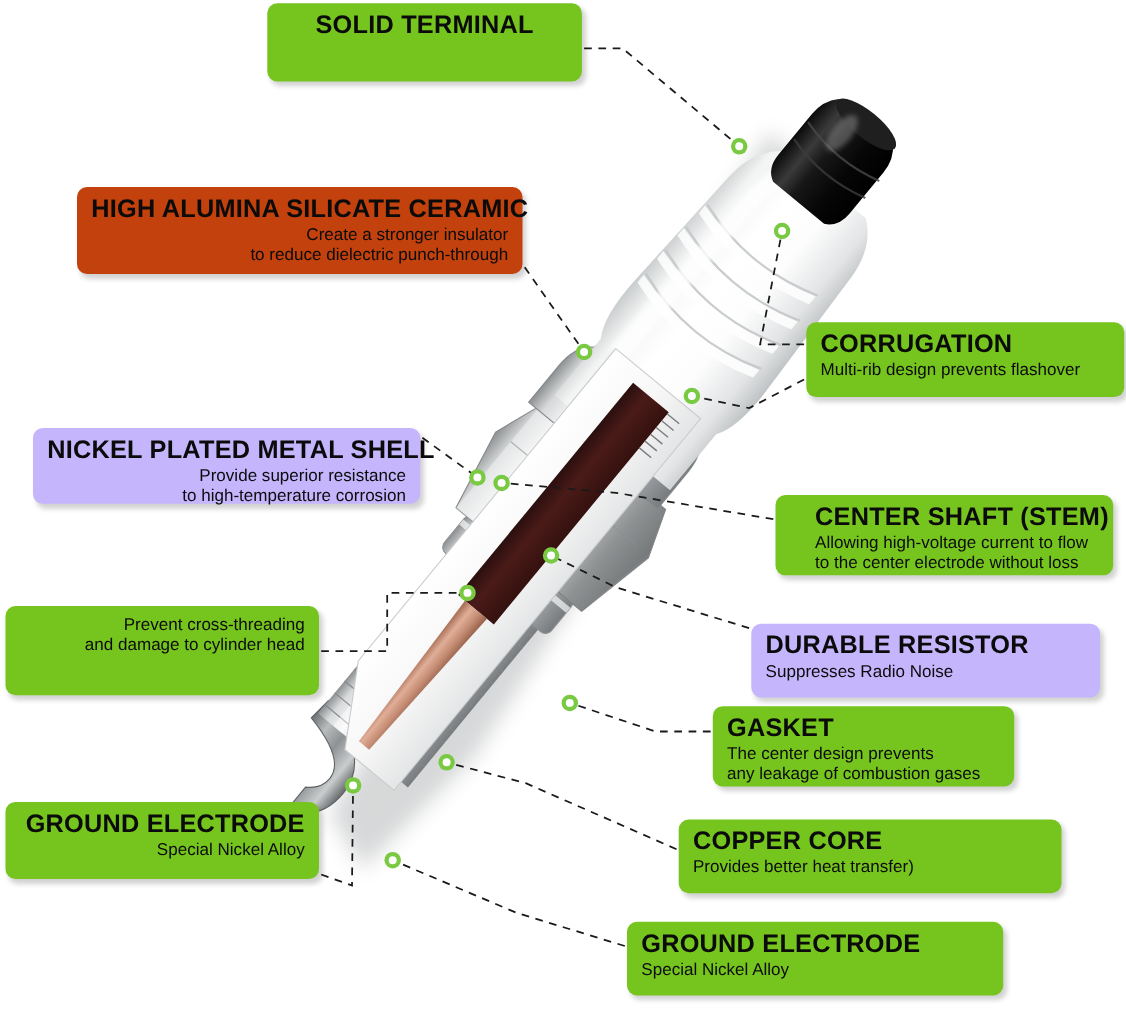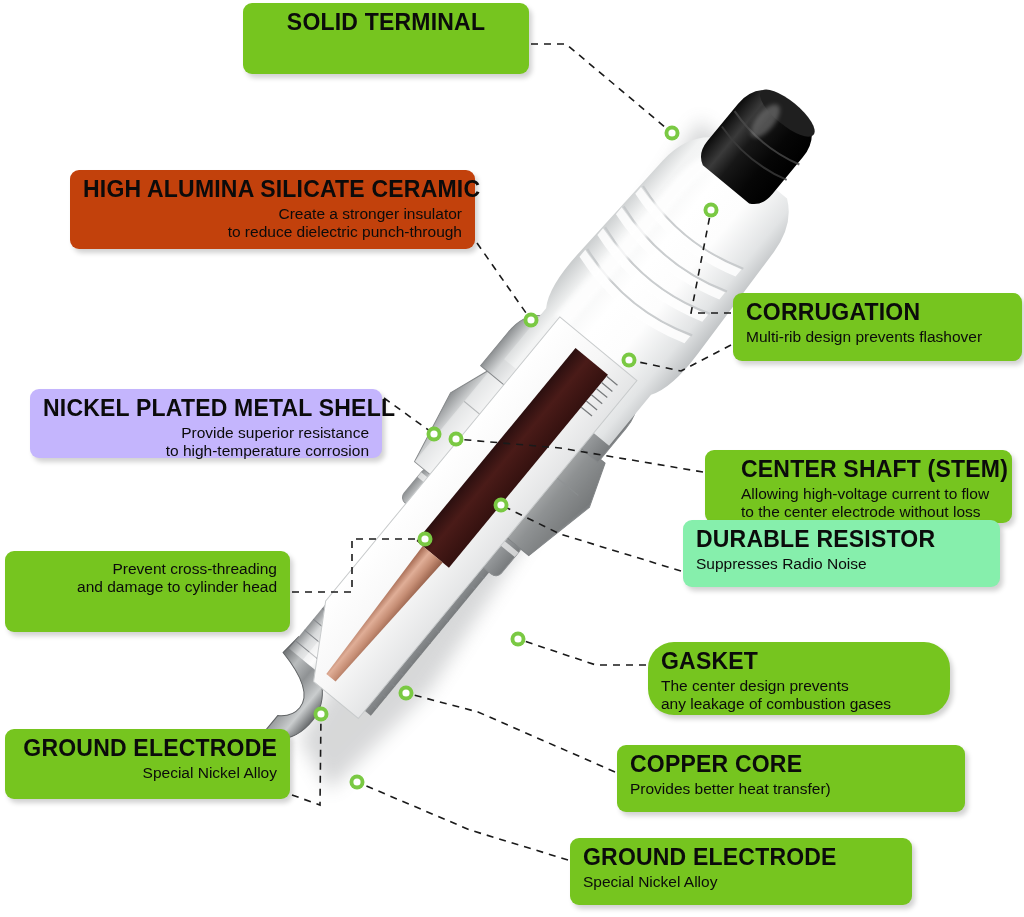--- a/index.html
+++ b/index.html
@@ -286,29 +286,29 @@
       <div class="callout t-right" style="left: 30px; top: 365px; width: 352px; height: 69px; background: #c4b5fd; margin-top: 24px;">
         <div class="title">NICKEL PLATED METAL SHELL</div>
         <div class="sub">Provide superior resistance
 to high-temperature corrosion</div>
       </div>
       <div class="callout t-left" style="left: 705px; top: 450px; width: 307px; height: 73px; background: rgb(118, 197, 31); padding-left: 36px;">
         <div class="title">CENTER SHAFT (STEM)</div>
         <div class="sub">Allowing high-voltage current to flow
 to the center electrode without loss</div>
       </div>
-      <div class="callout t-left" style="left: 683px; top: 520px; width: 317px; height: 67px; background: #86efac;">
+      <div class="callout t-left" style="left: 683px; top: 567px; width: 317px; height: 67px; background: #c4b5fd;">
         <div class="title">DURABLE RESISTOR</div>
         <div class="sub">Suppresses Radio Noise</div>
       </div>
       <div class="callout t-right" style="left: 5px; top: 551px; width: 285px; height: 81px; background: rgb(118, 197, 31);">
         <div class="sub">Prevent cross-threading
 and damage to cylinder head</div>
       </div>
-      <div class="callout t-left" style="left: 648px; top: 642px; width: 302px; height: 73px; background: rgb(118, 197, 31); border-radius: 26px;">
+      <div class="callout t-left" style="left: 648px; top: 642px; width: 274px; height: 73px; background: rgb(118, 197, 31);">
         <div class="title">GASKET</div>
         <div class="sub">The center design prevents
 any leakage of combustion gases</div>
       </div>
       <div class="callout t-left" style="left: 617px; top: 745px; width: 348px; height: 67px; background: rgb(118, 197, 31);">
         <div class="title">COPPER CORE</div>
         <div class="sub">Provides better heat transfer)</div>
       </div>
       <div class="callout t-right" style="left: 5px; top: 729px; width: 285px; height: 70px; background: rgb(118, 197, 31);">
         <div class="title">GROUND ELECTRODE</div>

